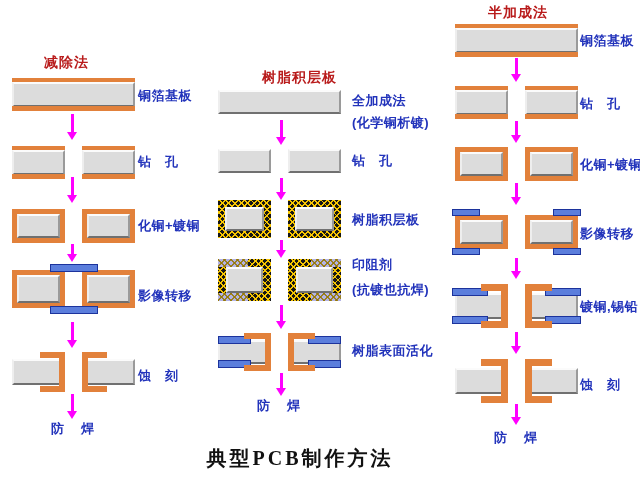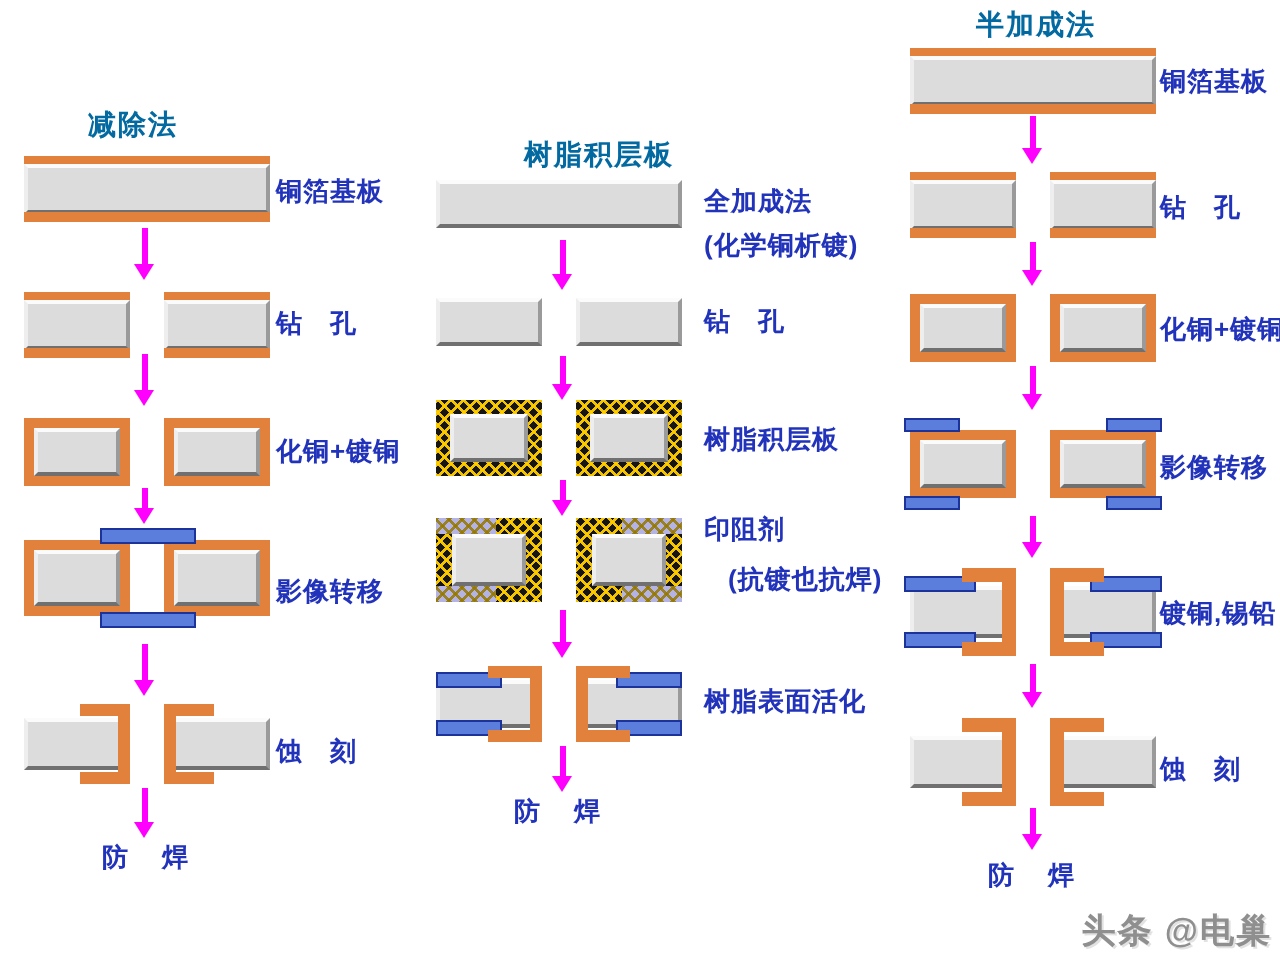--- a/index.html
+++ b/index.html
@@ -1,18 +1,18 @@
 <!DOCTYPE html>
 <html><head>
 <meta charset="utf-8">
 <style>
   html,body{margin:0;padding:0;background:#fff}
   #stage{position:relative;width:640px;height:487px;background:#ffffff;overflow:hidden;
          font-family:"Liberation Sans",sans-serif}
-  .ctitle{position:absolute;color:#0369a1;font-size:14px;font-weight:bold;letter-spacing:1px;white-space:nowrap}
+  .ctitle{position:absolute;color:#b91c1c;font-size:14px;font-weight:bold;letter-spacing:1px;white-space:nowrap}
   .slabel{position:absolute;color:#2233bb;font-size:13px;font-weight:bold;letter-spacing:0.5px;white-space:nowrap}
   .flabel{position:absolute;color:#2233bb;font-size:13px;font-weight:bold;letter-spacing:2px;text-align:center;white-space:nowrap}
   .gfx{position:absolute;width:123px}
   .g3{position:absolute;background:#dcdcdc;border-top:2px solid #fbfbfb;border-left:2px solid #eeeeee;
       border-bottom:2px solid #707070;border-right:2px solid #9a9a9a;box-sizing:border-box}
   .cu{position:absolute;background:#e2813b;box-sizing:border-box}
   .cuC{position:absolute;border:6px solid #e2813b;background:transparent;box-sizing:border-box}
   .bl{position:absolute;background:#5b7edc;border:1px solid #1c339c;box-sizing:border-box}
   .ck{position:absolute;background-color:#151515;box-sizing:border-box;
       background-image:repeating-linear-gradient(45deg,rgba(255,204,0,.95) 0 1.4px,transparent 1.4px 4.5px),
@@ -128,21 +128,21 @@
         <div class="ck" style="left:0px;top:0px;width:53px;height:42px;"></div>
         <div class="ck lav" style="left:0px;top:0px;width:30px;height:8px;"></div>
         <div class="ck lav" style="left:0px;top:34px;width:30px;height:8px;"></div>
         <div class="g3" style="left:8px;top:8px;width:37px;height:26px;"></div>
         <div class="ck" style="left:70px;top:0px;width:53px;height:42px;"></div>
         <div class="ck lav" style="left:93px;top:0px;width:30px;height:8px;"></div>
         <div class="ck lav" style="left:93px;top:34px;width:30px;height:8px;"></div>
         <div class="g3" style="left:78px;top:8px;width:37px;height:26px;"></div>
       </div>
       <div class="slabel" style="left:352px;top:256px">印阻剂</div>
-      <div class="slabel" style="left:364px;top:281px">(抗镀也抗焊)</div>
+      <div class="slabel" style="left:352px;top:281px">(抗镀也抗焊)</div>
       <div class="arrow" style="left:276px;top:305px;height:24px">
         <div class="stem" style="height:17px"></div>
         <div class="head"></div>
       </div>
       <div class="gfx" style="left:218px;top:333px;height:38px">
         <div class="g3" style="left:0px;top:7px;width:53px;height:24px;"></div>
         <div class="bl" style="left:0px;top:3px;width:33px;height:8px;"></div>
         <div class="bl" style="left:0px;top:27px;width:33px;height:8px;"></div>
         <div class="cuC" style="left:26px;top:0px;width:27px;height:38px;border-left:none;"></div>
         <div class="g3" style="left:70px;top:7px;width:53px;height:24px;"></div>
@@ -227,14 +227,14 @@
         <div class="g3" style="left:70px;top:9px;width:53px;height:26px;"></div>
         <div class="cuC" style="left:70px;top:0px;width:27px;height:44px;border-right:none;border-width:7px;"></div>
       </div>
       <div class="slabel" style="left:580px;top:376px">蚀　刻</div>
       <div class="arrow" style="left:511px;top:404px;height:21px">
         <div class="stem" style="height:14px"></div>
         <div class="head"></div>
       </div>
       <div class="flabel" style="left:455px;top:429px;width:123px">防　焊</div>
     </div>
-  <div class="watermark">头条 @电巢</div>
+  <div class="main-title">典型PCB制作方法</div>
 </div>
 
 </body></html>

